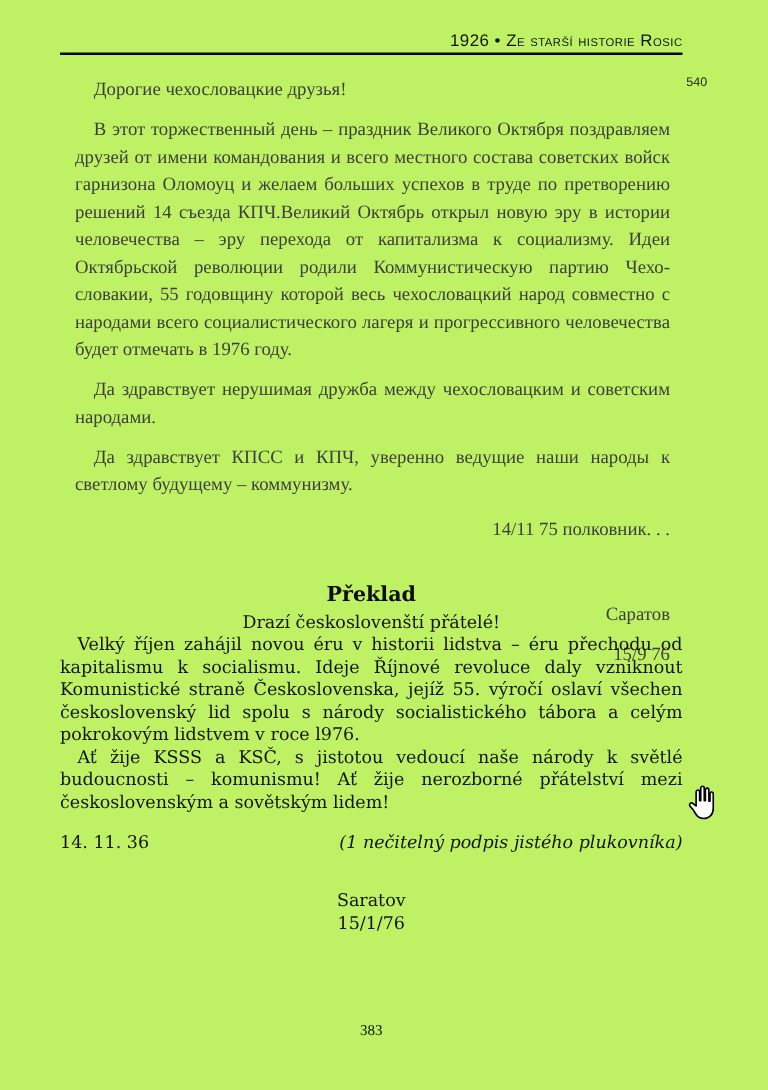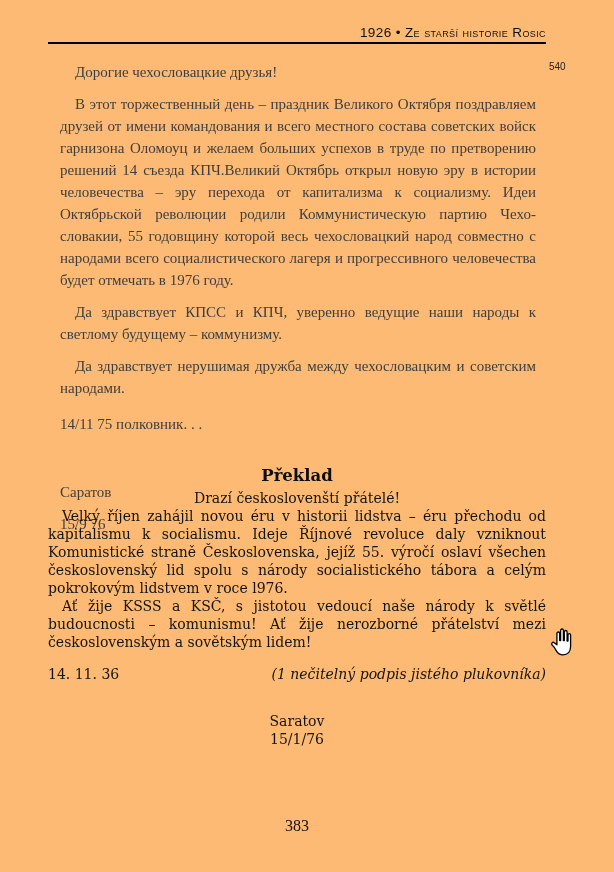--- a/index.html
+++ b/index.html
@@ -1,19 +1,19 @@
 <!DOCTYPE html>
 <html><head>
 <meta charset="utf-8">
 <style>
   html,body{margin:0;padding:0;background:#ffffff;}
   .page{
     position:relative;
     width:614px;height:872px;
-    background:#fdba74;
+    background:#bef264;
     overflow:hidden;
   }
   
   .running-head{
     position:absolute;
     top:25px;right:68px;
     font-family:"Liberation Sans",sans-serif;
     font-variant:small-caps;
     font-size:13.5px;
     letter-spacing:.4px;
@@ -34,21 +34,21 @@
   
   .ru{
     position:absolute;
     left:50px;top:51px;width:496px;
     font-family:"Liberation Serif",serif;
     font-size:15px;line-height:22px;
     color:#3e3e3e;
     text-align:justify;
   }
   .ru p{margin:10px;text-indent:15px;}
-  .ru p.plain{text-indent:0;text-align:left;}
+  .ru p.plain{text-indent:0;text-align:right;}
   .ru .signoff{margin-top:14px;}
   .ru .place{margin-top:46px;}
   
   .cz{
     position:absolute;
     left:48px;top:466px;width:498px;
     font-family:"DejaVu Serif",serif;
     font-size:14px;line-height:18px;
     color:#141414;
     text-align:justify;
@@ -66,21 +66,21 @@
     margin-top:14px;
   }
   .sig-row .note{font-style:italic;}
   .cz .place{margin-top:29px;}
   
   .folio{
     position:absolute;
     left:48px;top:817px;width:498px;
     text-align:center;
     font-family:"Liberation Serif",serif;
-    font-size:16px;color:#111;
+    font-size:12px;color:#111;
   }
   
   .cursor{
     position:absolute;
     left:548px;top:626px;
     width:27px;height:31px;
   }
 </style>
 </head>
 <body>
@@ -89,22 +89,22 @@
 
   <div class="running-head">1926 • Ze starší historie Rosic</div>
 
   <div class="head-rule"></div>
 
   <div class="note-num">540</div>
 
   <section class="ru">
     <p>Дорогие чехословацкие друзья!</p>
     <p>В этот торжественный день – праздник Великого Октября поздравляем друзей от имени командования и всего местного состава советских войск гарнизона Оломоуц и желаем больших успехов в труде по претворению решений 14 съезда КПЧ.Великий Октябрь открыл новую эру в истории человечества – эру перехода от капитализма к социализму. Идеи Октябрьской революции родили Коммунистическую партию Чехо-словакии, 55 годовщину которой весь чехословацкий народ совместно с народами всего социалистического лагеря и прогрессивного человечества будет отмечать в 1976 году.</p>
+    <p>Да здравствует нерушимая дружба между чехословацким и советским народами.</p>
     <p>Да здравствует КПСС и КПЧ, уверенно ведущие наши народы к светлому будущему – коммунизму.</p>
-    <p>Да здравствует нерушимая дружба между чехословацким и советским народами.</p>
     <p class="plain signoff">14/11 75 полковник. . .</p>
     <p class="plain place">Саратов</p>
     <p class="plain">15/9 76</p>
   </section>
 
   <section class="cz">
     <h2>Překlad</h2>
     <p class="plain">Drazí českoslovenští přátelé!</p>
     <p>Velký říjen zahájil novou éru v historii lidstva – éru přechodu od kapitalismu k socialismu. Ideje Říjnové revoluce daly vzniknout Komunistické straně Československa, jejíž 55. výročí oslaví všechen československý lid spolu s národy socialistického tábora a celým pokrokovým lidstvem v roce l976.</p>
     <p>Ať žije KSSS a KSČ, s jistotou vedoucí naše národy k světlé budoucnosti – komunismu! Ať žije nerozborné přátelství mezi československým a sovětským lidem!</p>

